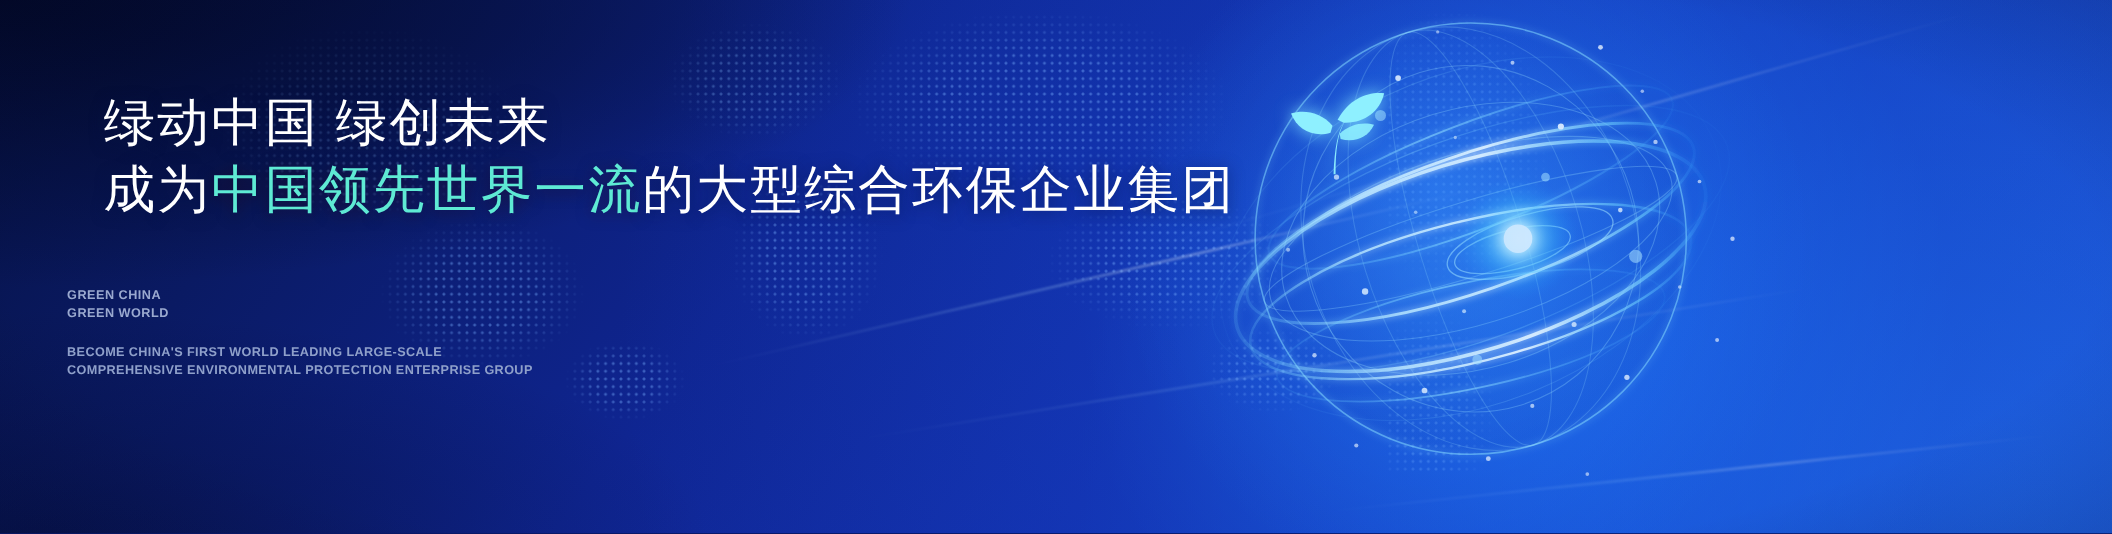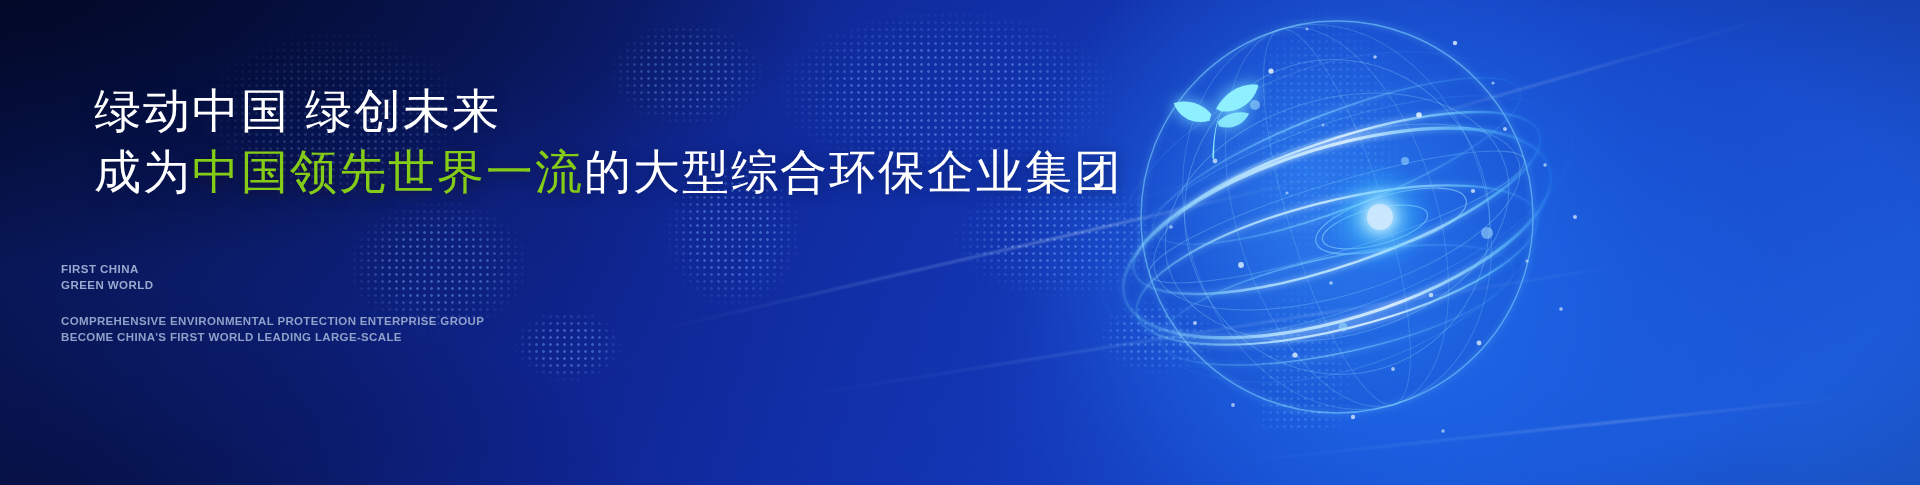--- a/index.html
+++ b/index.html
@@ -65,21 +65,21 @@
     background:radial-gradient(circle, rgba(70,175,255,.30) 0%, rgba(40,130,255,.14) 42%, rgba(0,0,0,0) 68%);}
   .sprout{position:absolute;left:95px;top:105px;width:92px;height:96px;
     filter:drop-shadow(0 0 8px rgba(130,230,255,.85));}
 
   
   .headline{position:absolute;left:58px;top:80px;white-space:nowrap;margin-left:36px;}
   .h-line1{font-size:47px;line-height:1.30;color:#ffffff;letter-spacing:2px;font-weight:400;
     text-shadow:0 2px 14px rgba(6,18,70,.65);}
   .h-line2{font-size:47px;line-height:1.30;color:#ffffff;letter-spacing:2px;font-weight:400;
     text-shadow:0 2px 14px rgba(6,18,70,.65);}
-  .hl-red{color:#84cc16;text-shadow:0 2px 14px rgba(40,0,10,.5);font-family:Liberation Mono, monospace;}
+  .hl-red{color:#5eead4;text-shadow:0 2px 14px rgba(40,0,10,.5);font-family:Liberation Mono, monospace;}
   .sub-en{position:absolute;left:61px;top:261px;font-size:11.5px;font-weight:bold;
     line-height:1.42;letter-spacing:.45px;color:#9aa9cf;}
   .desc-en{position:absolute;left:61px;top:313px;font-size:11.5px;font-weight:bold;
     line-height:1.42;letter-spacing:.35px;color:#8fa0ca;}
 </style>
 </head>
 <body>
 
 <div id="banner">
 
@@ -221,22 +221,22 @@
   </div>
 
   <div class="vignette"></div>
 
   <div class="headline">
     <div class="h-line1">绿动中国 绿创未来</div>
     <div class="h-line2"><span>成为</span><span class="hl-red">中国领先世界一流</span><span>的大型综合环保企业集团</span></div>
   </div>
 
   <div class="sub-en">
-    <div>FIRST CHINA</div>
+    <div>GREEN CHINA</div>
     <div>GREEN WORLD</div>
   </div>
 
   <div class="desc-en">
+    <div>BECOME CHINA'S FIRST WORLD LEADING LARGE-SCALE</div>
     <div>COMPREHENSIVE ENVIRONMENTAL PROTECTION ENTERPRISE GROUP</div>
-    <div>BECOME CHINA'S FIRST WORLD LEADING LARGE-SCALE</div>
   </div>
 
 </div>
 
 </body></html>

